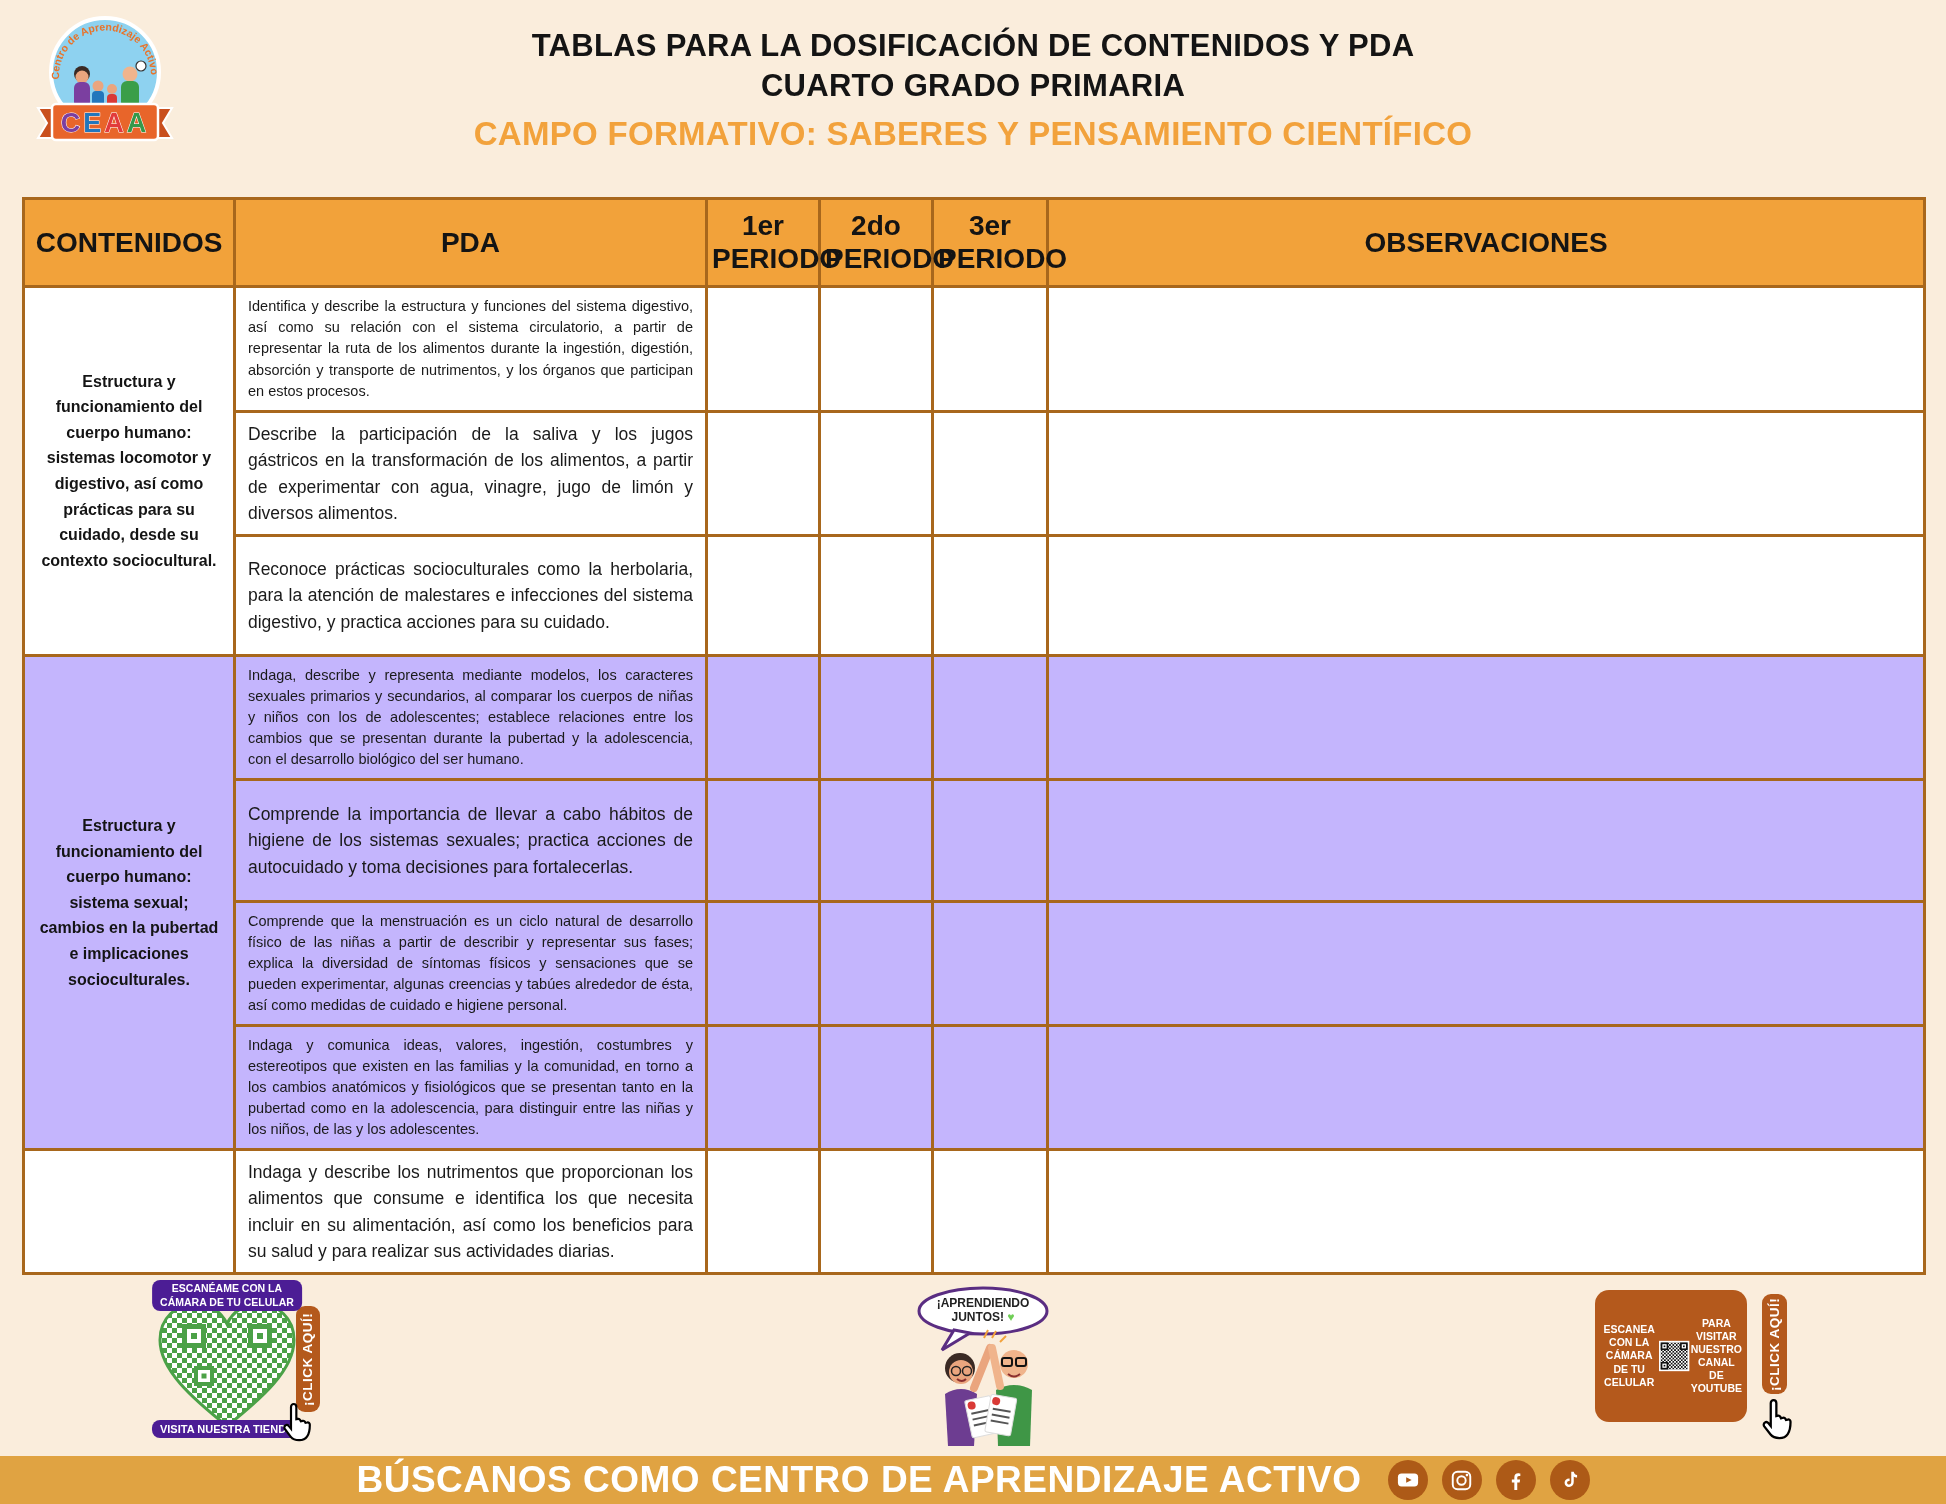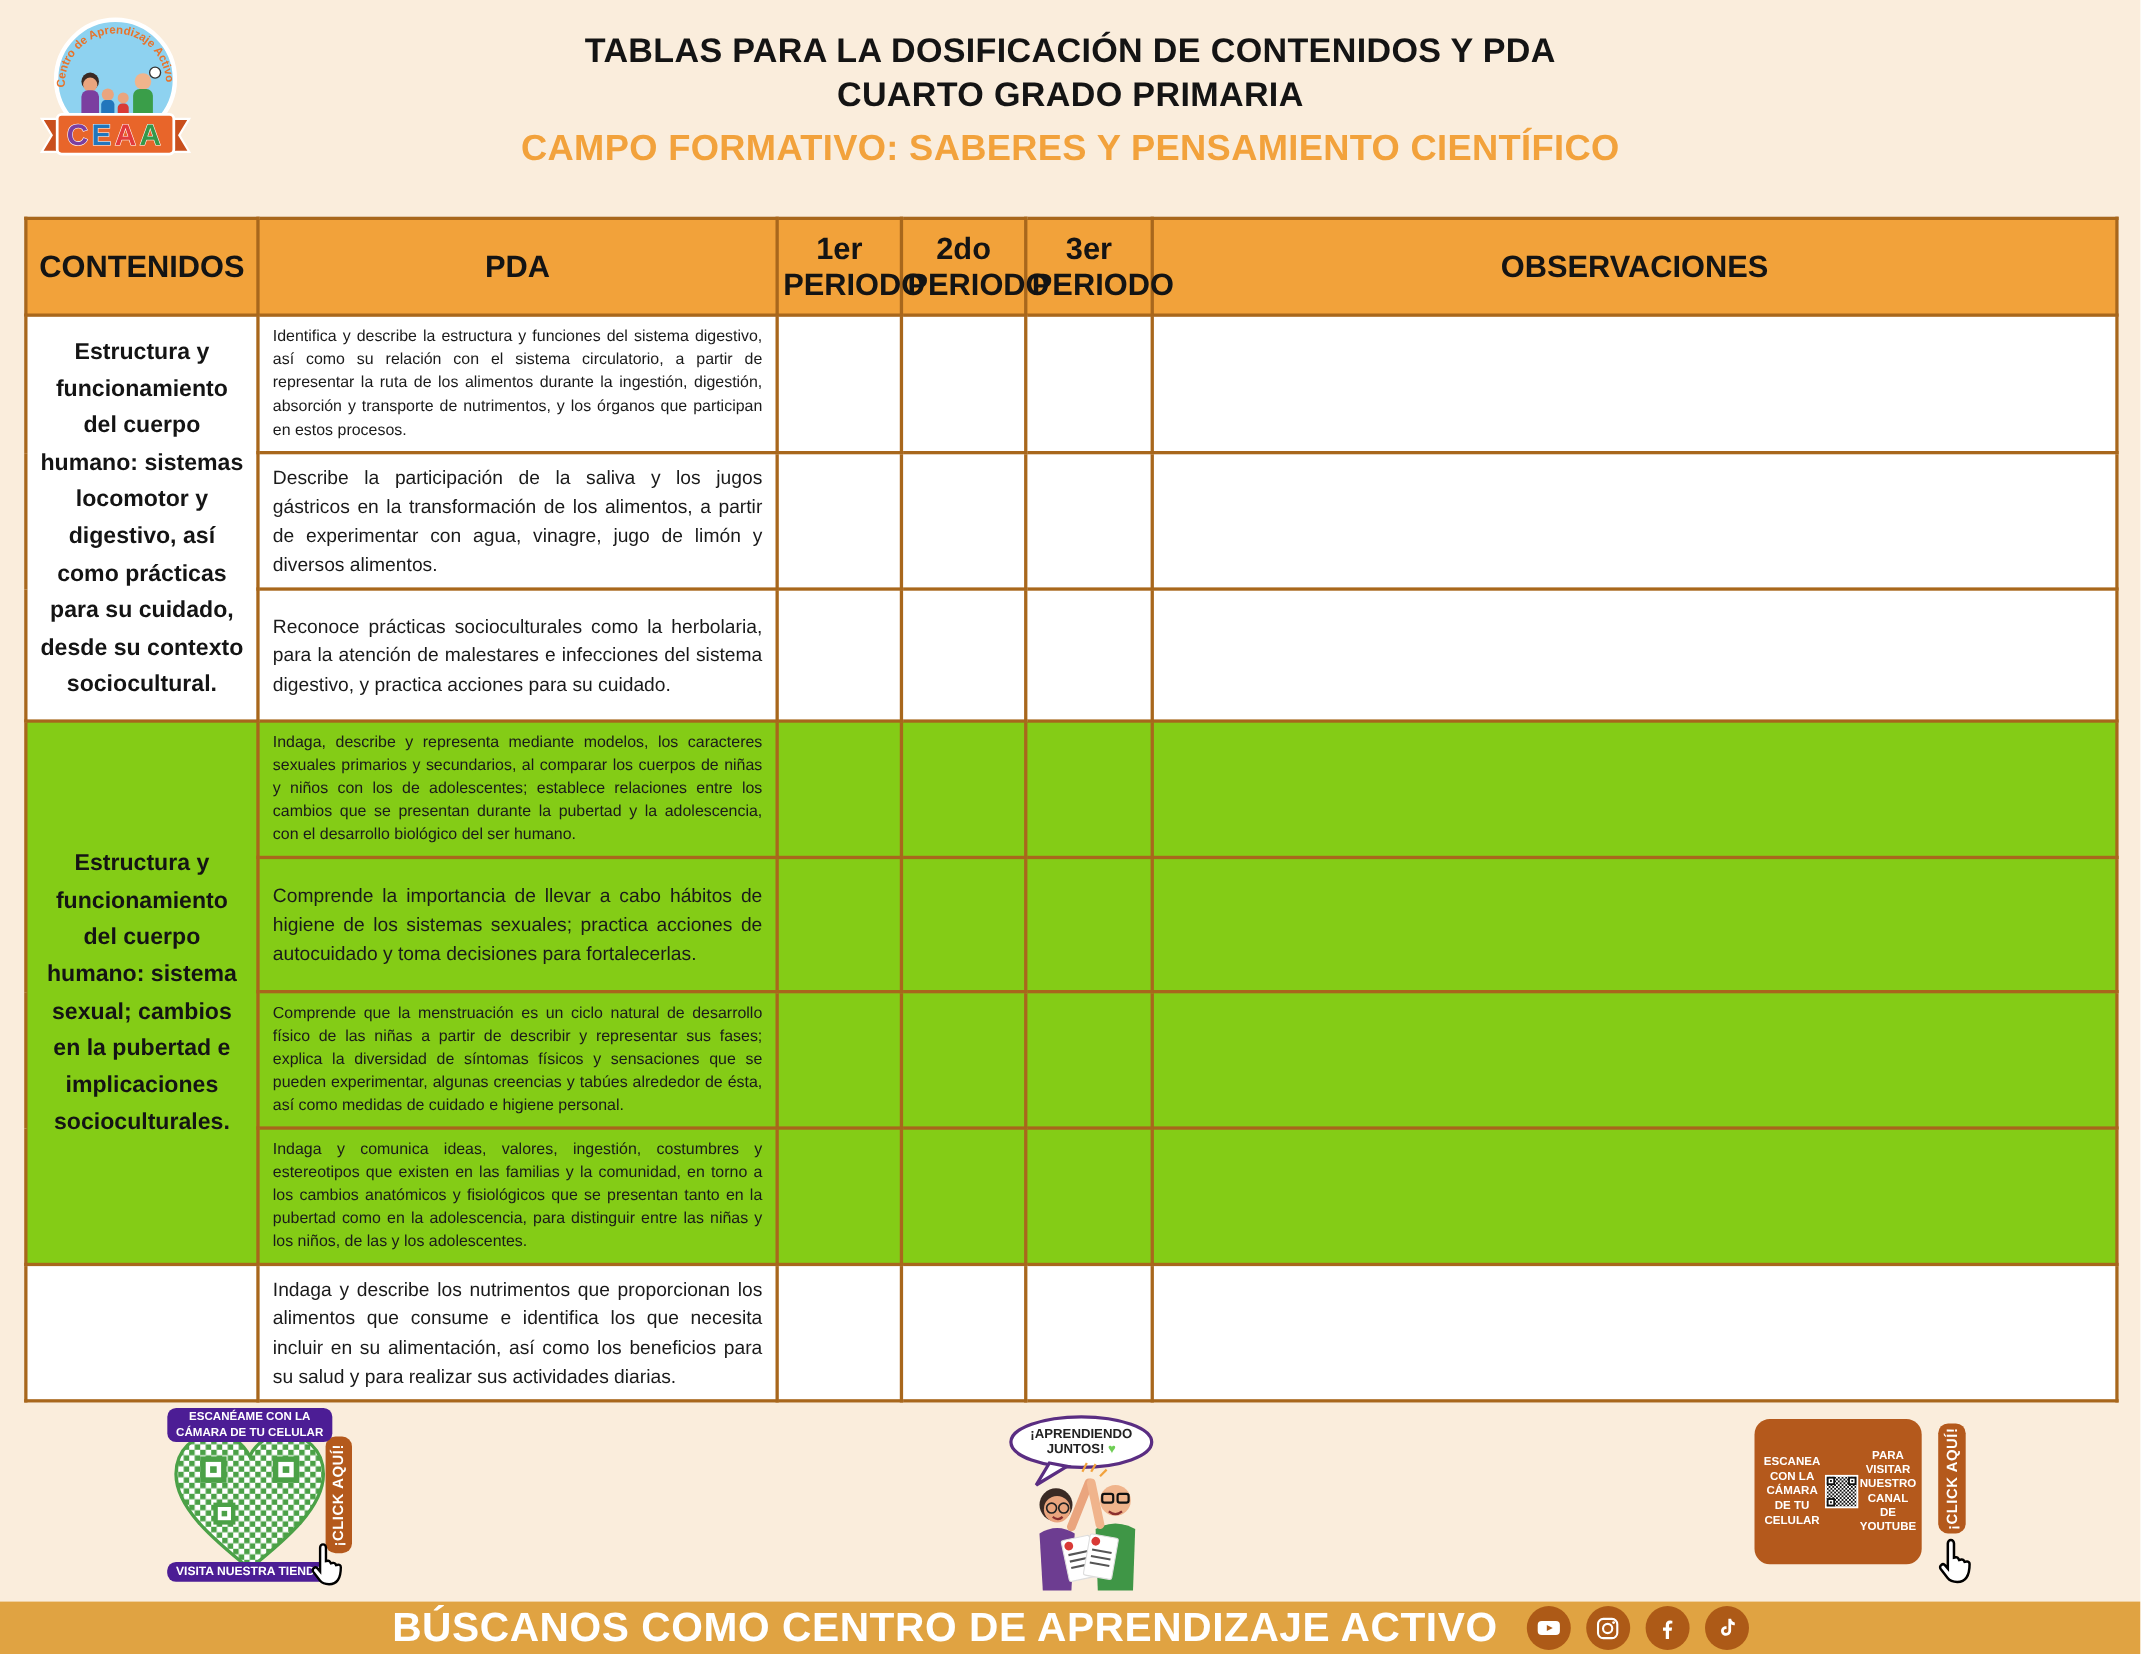--- a/index.html
+++ b/index.html
@@ -24,28 +24,28 @@
     position:absolute;left:22px;top:197px;width:1901px;
     border-collapse:collapse;table-layout:fixed;background:#fff;
   }
   table.dosif th, table.dosif td{border:3px solid #a8671c;}
   table.dosif th{
     background:#f2a23a;color:#141414;font-weight:800;font-size:28px;
     text-align:center;vertical-align:middle;padding:4px;
   }
   th.period-h{font-size:24px;line-height:1.15;white-space:pre-line;}
   td.contenido{
-    font-weight:800;font-size:21px;line-height:1.6;text-align:center;
+    font-weight:800;font-size:16px;line-height:1.6;text-align:center;
     vertical-align:middle;padding:6px 10px;
   }
   td.pda{padding:8px 12px;text-align:justify;vertical-align:middle;color:#1a1a1a;}
   td.pda.small{font-size:14.5px;line-height:1.45;}
   td.pda.large{font-size:17.5px;line-height:1.5;}
   tr.g-white td{background:#ffffff;}
-  tr.g-blue td{background:#84cc16;}
+  tr.g-blue td{background:#c4b5fd;}
   
   .qr-left{position:absolute;left:152px;top:1280px;width:190px;height:158px;}
   .qr-right-wrap{position:absolute;left:1595px;top:1290px;width:200px;height:140px;}
   .mini-badge{
     background:#4c1d95;color:#fff;font-weight:700;text-align:center;
     border-radius:8px;white-space:pre-line;line-height:1.3;
     position:absolute;left:75px;transform:translateX(-50%);
     padding:2px 8px;font-size:10.5px;z-index:3;width:max-content;
   }
   .mini-badge.top{top:0;}

